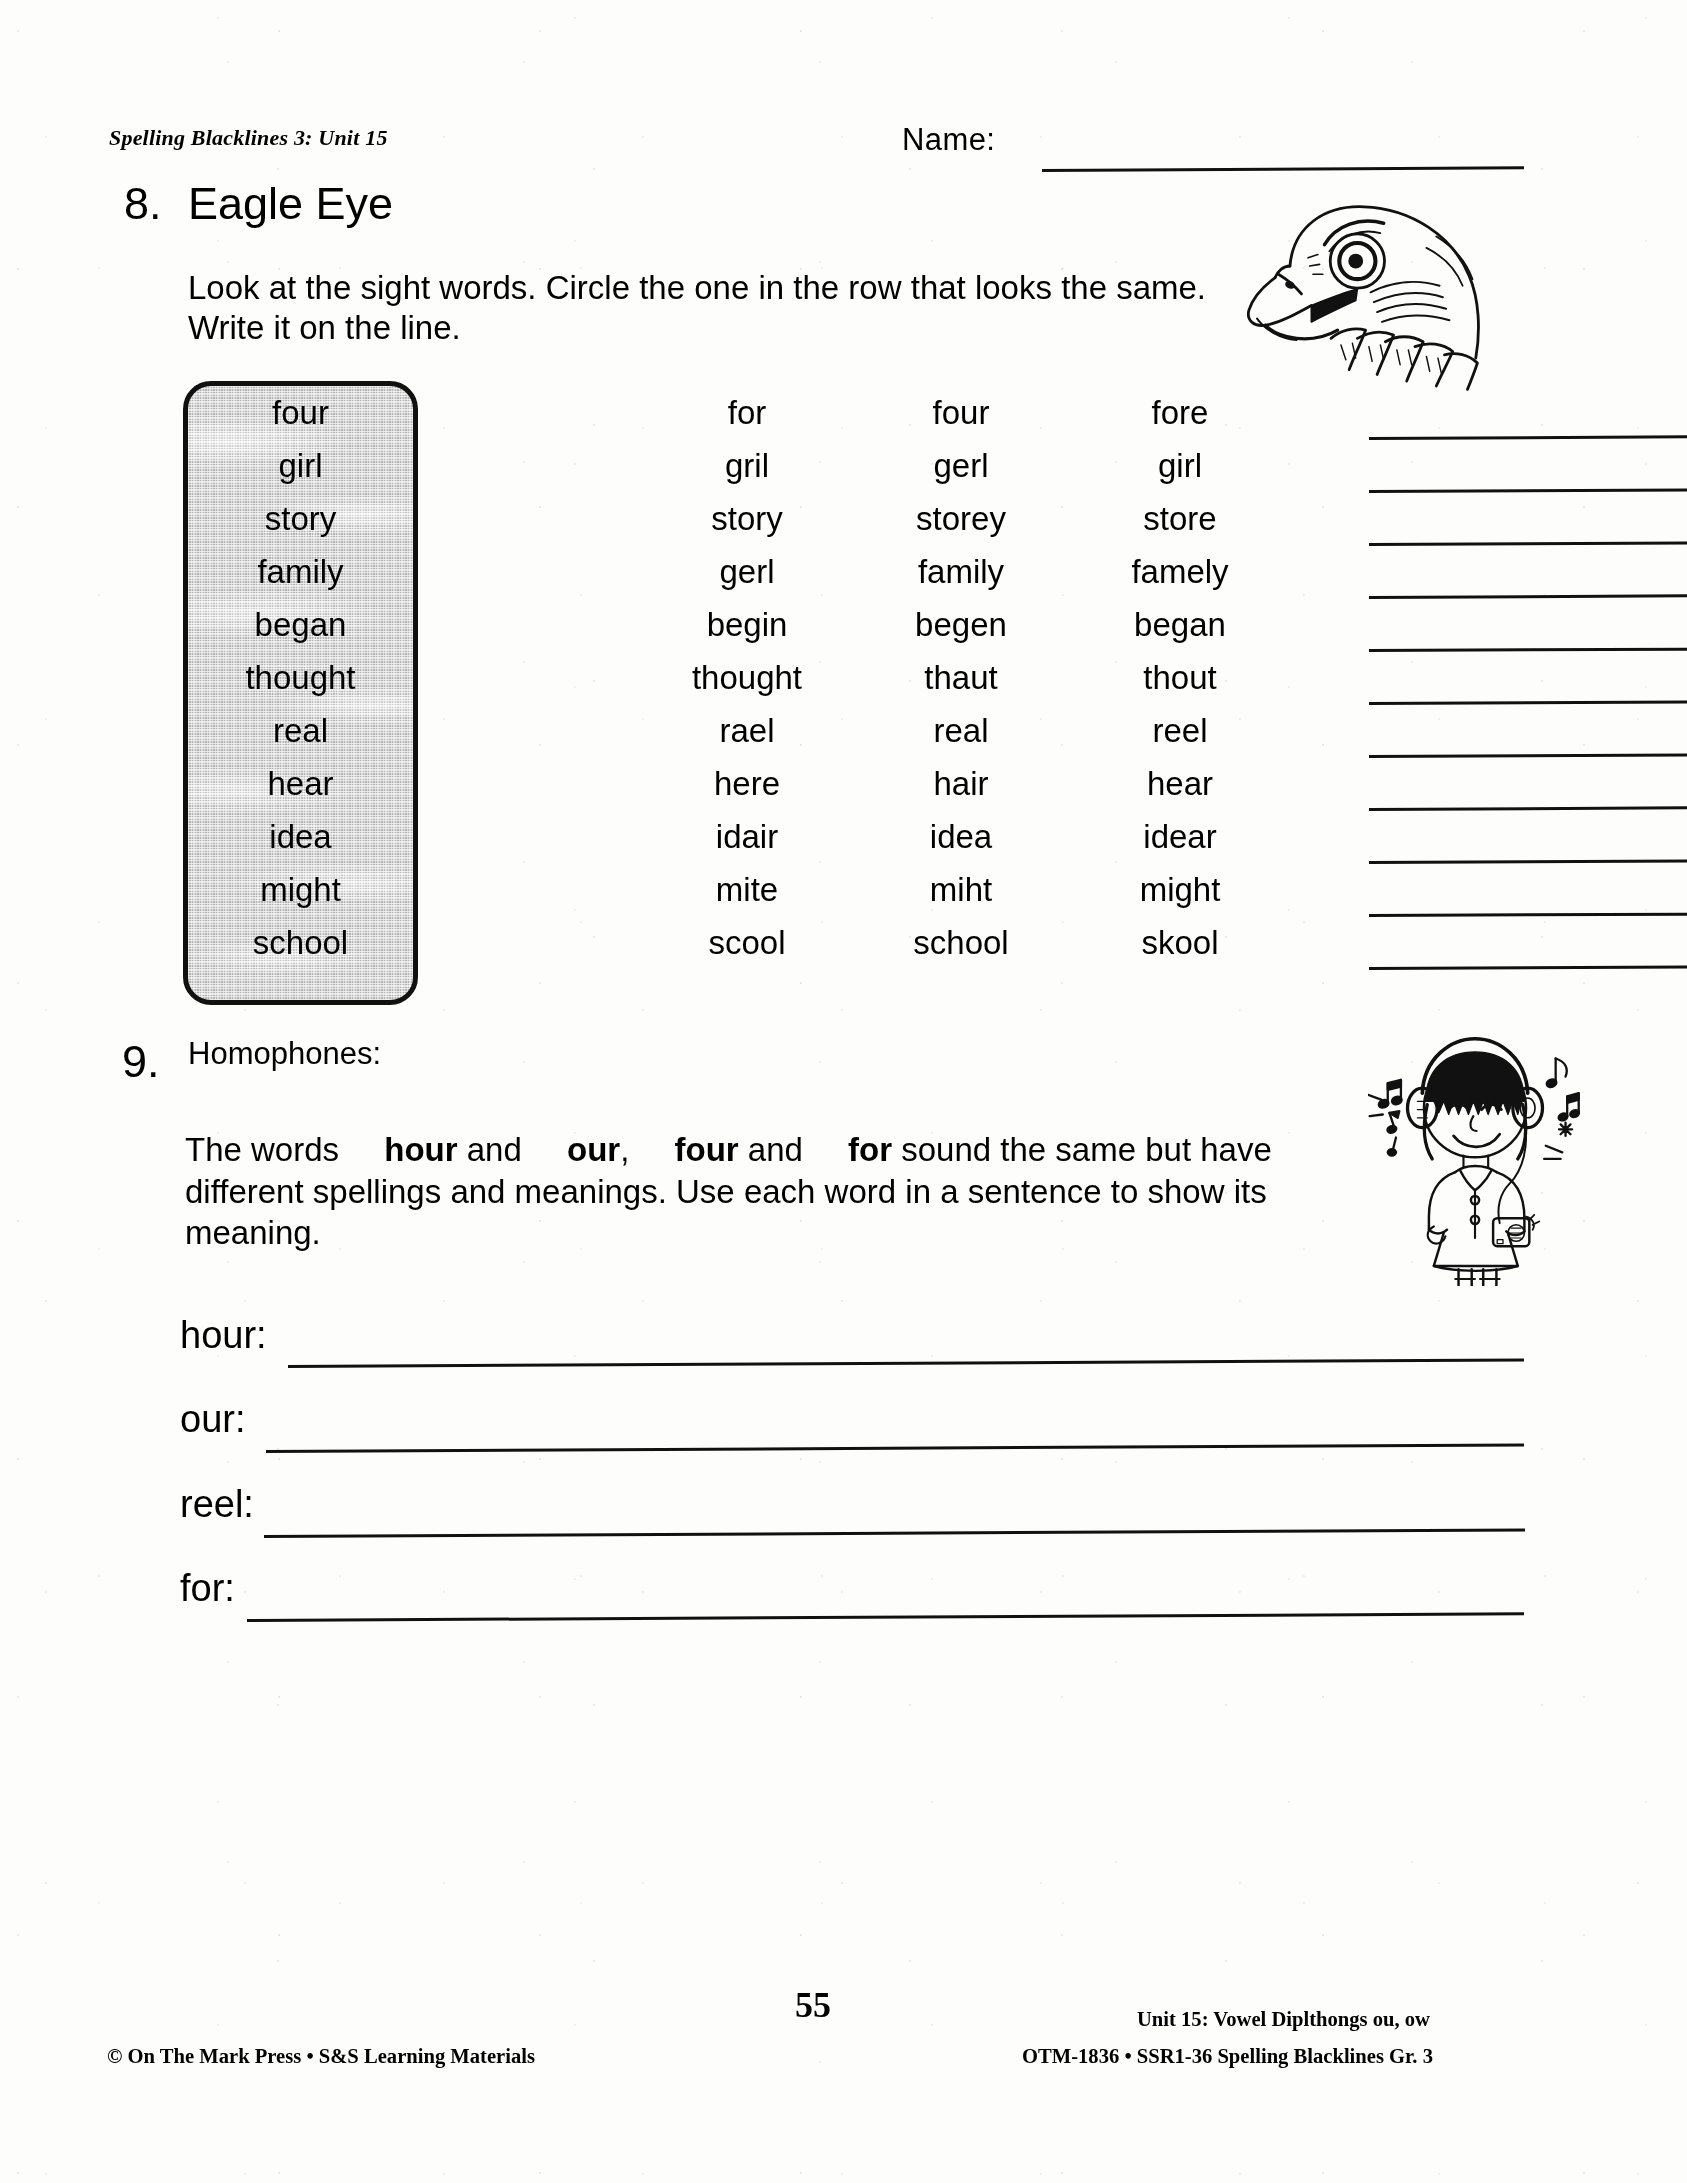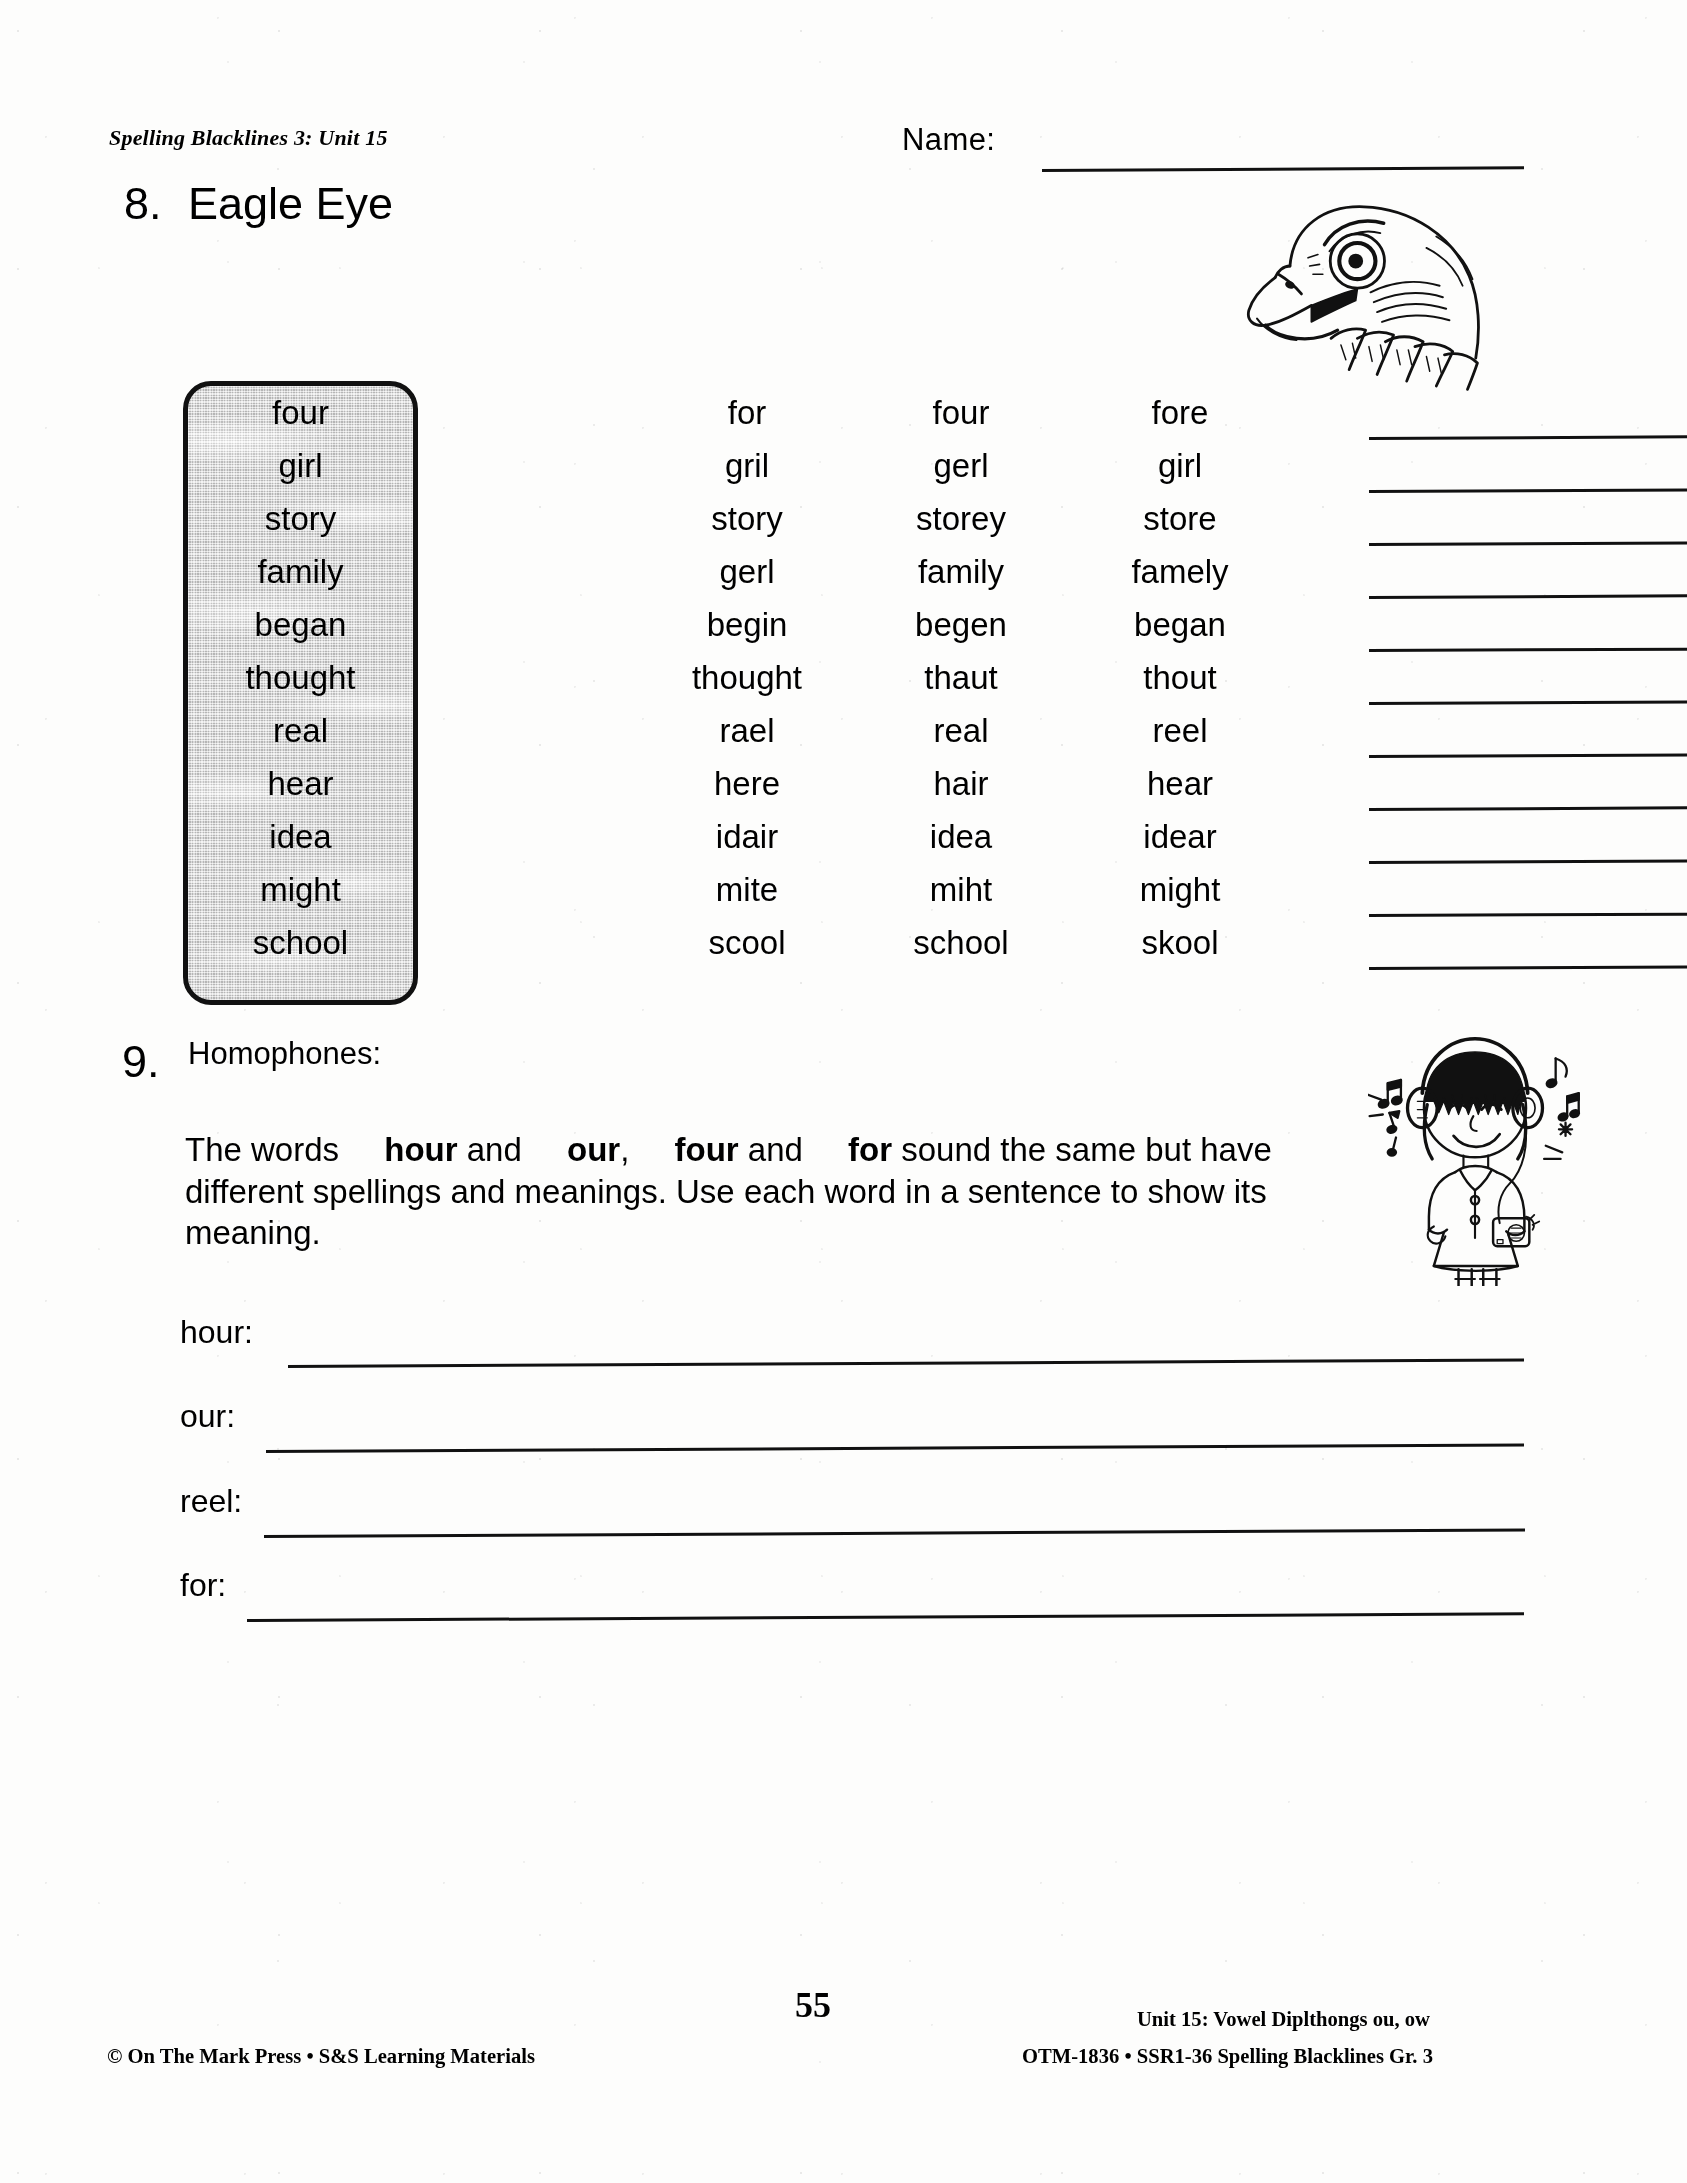--- a/index.html
+++ b/index.html
@@ -192,21 +192,21 @@
     position: absolute;
     left: 1368px;
     top: 1022px;
     width: 214px;
     height: 264px;
   }
 
   
   .hp-label {
     position: absolute;
-    font-size: 32px;
+    font-size: 38px;
     white-space: nowrap;
   }
   .hp-rule {
     position: absolute;
     height: 3.3px;
     background: #111;
     transform-origin: left center;
   }
 
   
@@ -227,20 +227,21 @@
 
 <div id="page">
   <div id="speckle"></div>
 
   <div id="hdr-course">Spelling Blacklines 3:  Unit 15</div>
   <div id="name-label">Name:</div>
   <div id="name-rule"></div>
 
   <div id="s8-num">8.</div>
   <div id="s8-title">Eagle Eye</div>
+  <div id="s8-instr">Look at the sight words.  Circle the one in the row that looks the same.  Write it on the line.</div>
 
   <svg id="eagle" viewBox="0 0 325 270">
     <g fill="none" stroke="#111" stroke-width="3.4" stroke-linecap="round" stroke-linejoin="round">
 
       <path d="M70 118 C 74 70, 112 44, 160 46 C 218 48, 268 82, 288 130 C 300 158, 302 196, 296 230"></path>
 
       <path d="M70 118 C 62 118, 55 124, 52 132"></path>
 
       <path d="M52 132 C 36 144, 24 158, 20 172 C 17 184, 26 192, 40 190 C 58 187, 78 176, 96 166"></path>
 

